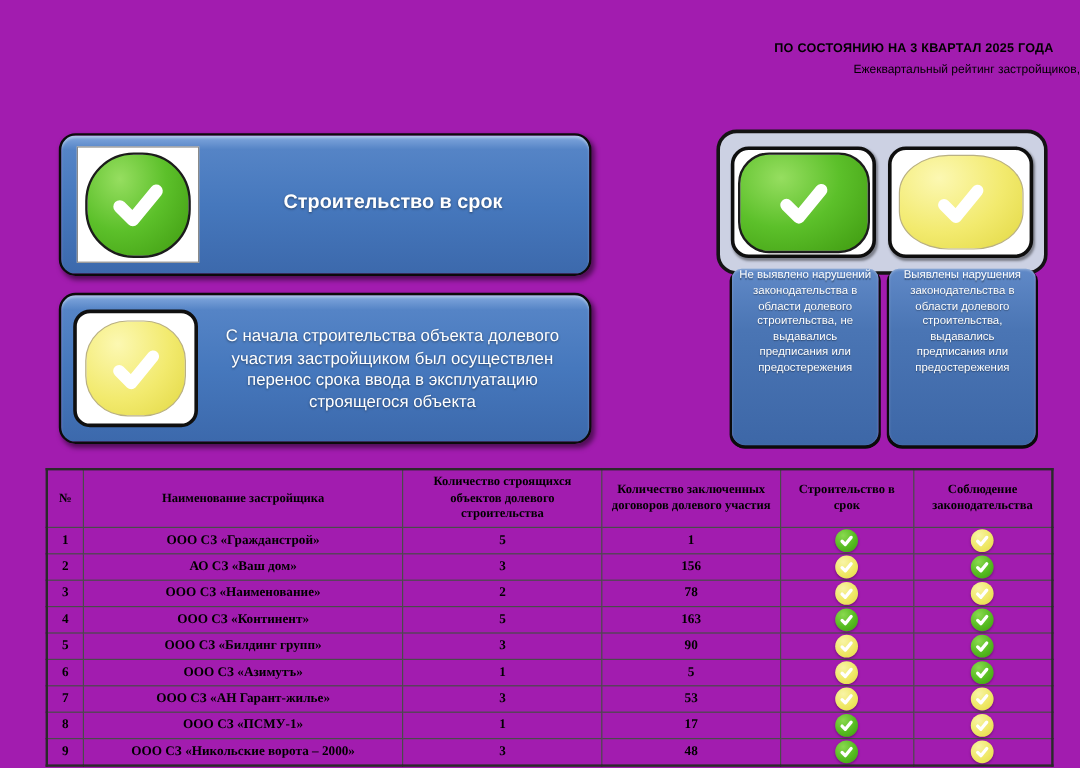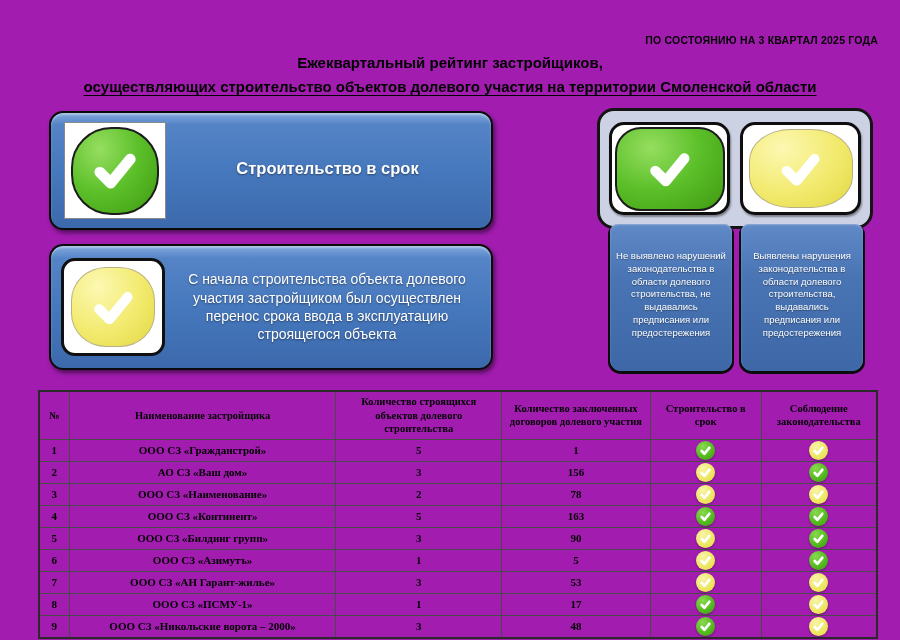--- a/index.html
+++ b/index.html
@@ -1,22 +1,22 @@
 <!DOCTYPE html>
 <html lang="ru"><head>
 <meta charset="utf-8">
 <style>
   html,body{margin:0;padding:0;background:#e9e9e9;}
   .page{position:relative;width:900px;height:640px;background:#a21caf;overflow:hidden;
         font-family:"Liberation Sans",sans-serif;color:#000;}
 
   
   .status-line{position:absolute;top:34px;right:22px;font-weight:700;font-size:10.5px;letter-spacing:.2px;}
-  .title{position:absolute;top:51px;left:0;width:100%;text-align:center;
-         font-weight:700;font-size:15px;line-height:1.6;}
+  .title{position:absolute;top:51px;left:0;width:100%;text-align:right;
+         font-weight:400;font-size:10px;line-height:1.6;}
   .title .u{text-decoration:underline;text-underline-offset:3px;}
 
   
   .legend-box{position:absolute;display:flex;align-items:center;
       background:linear-gradient(180deg,#83a9de 0%,#5584c6 10%,#4678bd 50%,#3c69ac 100%);
       border:2px solid #0b0b0b;border-radius:14px;
       box-shadow:2px 3px 4px rgba(0,0,0,.5), inset 0 2px 2px rgba(255,255,255,.35);}
   .box1{left:49px;top:111px;width:440px;height:115px;}
   .box2{left:49px;top:244px;width:440px;height:122px;}
   .icon-tile{flex:0 0 auto;margin-left:13px;width:100px;height:95px;background:#fff;
@@ -45,21 +45,21 @@
   .tile{width:121px;height:93px;background:#fff;border:3px solid #0e0e0e;border-radius:15px;
       box-sizing:border-box;display:flex;align-items:center;justify-content:center;
       box-shadow:1px 2px 2px rgba(0,0,0,.4);}
   .fill-green{width:106px;height:80px;border-radius:26px;}
   .fill-yellow{width:102px;height:77px;border-radius:40%;}
 
   .comp-box{position:absolute;top:224px;width:122px;height:147px;box-sizing:border-box;
       background:linear-gradient(180deg,#6089c7 0%,#4a75b4 35%,#3d67a7 100%);
       border-radius:8px 8px 11px 11px;
       box-shadow:0 3px 0 #0b0b0b,2px 2px 0 #0b0b0b,-2px 2px 0 #0b0b0b, inset 0 1px 2px rgba(255,255,255,.3);
-      color:#fff;font-size:9.5px;line-height:1.35;text-align:center;padding:26px 6px;
+      color:#fff;font-size:9.5px;line-height:1.35;text-align:center;padding:0 6px;
       text-shadow:0 1px 1px rgba(0,0,0,.4);}
   .comp-left{left:610px;}
   .comp-right{left:741px;}
 
   
   .table-wrap{position:absolute;left:38px;top:390px;width:840px;}
   table{width:100%;border-collapse:collapse;font-family:"Liberation Serif",serif;
       border:2px solid #2a2a2a;}
   th,td{border:1px solid #4a4a4a;text-align:center;vertical-align:middle;}
   th{font-size:10.5px;font-weight:700;line-height:1.3;padding:3px 3px;height:35px;}
@@ -75,21 +75,20 @@
 </style>
 </head>
 <body>
 
 <div class="page">
 
   <div class="status-line">ПО СОСТОЯНИЮ НА 3 КВАРТАЛ 2025 ГОДА</div>
 
   <div class="title">
     <div>Ежеквартальный рейтинг застройщиков,</div>
-    <div class="u">осуществляющих строительство объектов долевого участия на территории Смоленской области</div>
   </div>
 
   <div class="legend-box box1">
     <div class="icon-tile">
       <div class="check green round1">
           <svg viewBox="0 0 24 24">
             <polyline points="5,13 10,18 19,7"></polyline>
           </svg>
         </div>
     </div>

